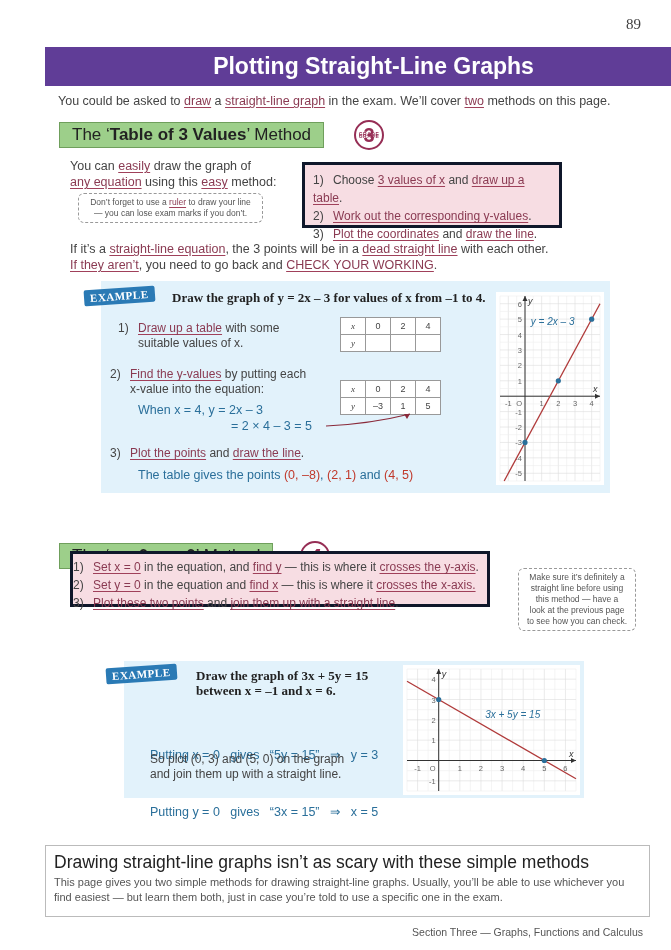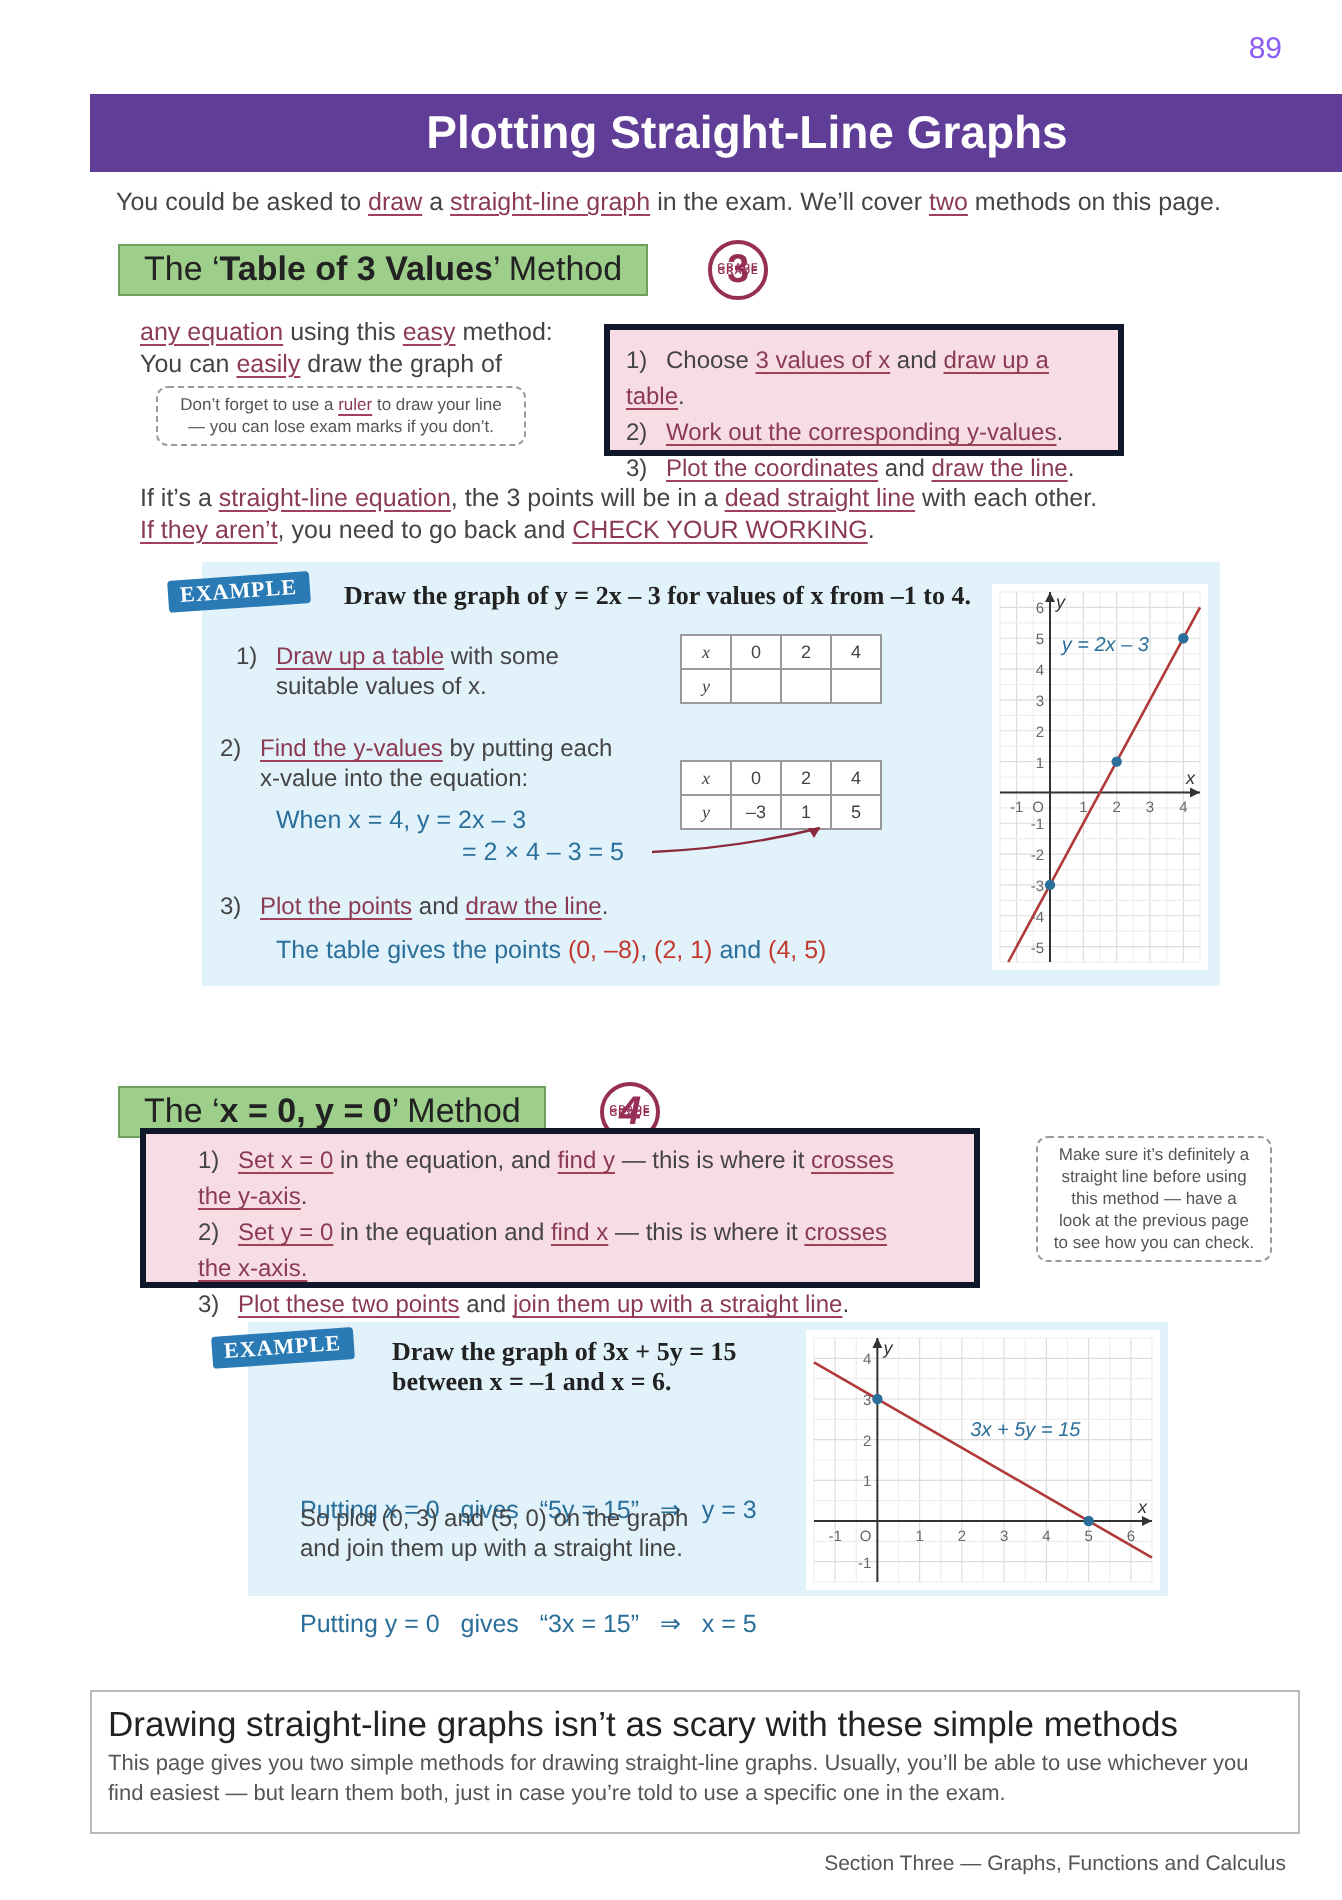--- a/index.html
+++ b/index.html
@@ -1,19 +1,19 @@
 <!DOCTYPE html>
 <html><head>
 <meta charset="utf-8">
 <style>
   * { box-sizing: border-box; margin: 0; padding: 0; }
   body { width: 671px; height: 950px; background: #ffffff; font-family: "Liberation Sans", sans-serif; color: #333; position: relative; overflow: hidden; }
   .abs { position: absolute; }
   .u { text-decoration: underline; text-decoration-color: #a0405a; text-underline-offset: 2px; color: #8a3a52; }
-  .pagenum { top: 16px; right: 30px; font-size: 15px; color: #8b5cf6; }
+  .pagenum { top: 16px; right: 30px; font-size: 15px; color: #404040; font-family: Liberation Serif, serif; }
   .title-bar { left: 45px; top: 47px; width: 657px; height: 39px; background: #603d97; color: #fff; font-weight: bold; font-size: 23px; text-align: center; line-height: 39px; }
   .intro { left: 58px; top: 94px; font-size: 12.5px; color: #444; }
   .method-head { background: #9dcf8a; border: 1px solid #6f9f5c; height: 26px; line-height: 24px; font-size: 17px; color: #222; padding: 0 12px; }
   .method-head b { font-weight: bold; }
   .grade { width: 30px; height: 30px; border: 2px solid #962e55; border-radius: 50%; color: #962e55; font-weight: bold; font-size: 20px; text-align: center; line-height: 26px; }
   .grade small { position: absolute; font-size: 5px; left: 0; right: 0; text-align: center; letter-spacing: 0.5px; font-weight: bold; }
   .pinkbox { background: #f7dde3; border: 3px solid #0f172a; }
   .pinkbox ol { list-style: none; font-size: 12px; color: #444; }
   .pinkbox li { line-height: 18px; }
   .pinkbox li .n { display: inline-block; width: 20px; }
@@ -49,22 +49,22 @@
 <div class="abs method-head" style="left:59px; top:122px;">
   <span>The ‘</span><b>Table of 3 Values</b><span>’ Method</span>
 </div>
 <div class="abs grade" style="left:354px; top:120px;">
   <small style="top:-1px;">GRADE</small>
   <span>3</span>
   <small style="bottom:-1px;">GRADE</small>
 </div>
 
 <div class="abs body-text" style="left:70px; top:158px;">
+  <div><span>You can </span><span class="u">easily</span><span> draw the graph of</span></div>
   <div><span class="u">any equation</span><span> using this </span><span class="u">easy</span><span> method:</span></div>
-  <div><span>You can </span><span class="u">easily</span><span> draw the graph of</span></div>
 </div>
 
 <div class="abs note" style="left:78px; top:193px; width:185px;">
   <div><span>Don’t forget to use a </span><span class="u">ruler</span><span> to draw your line</span></div>
   <div>— you can lose exam marks if you don’t.</div>
 </div>
 
 <div class="abs pinkbox" style="left:302px; top:162px; width:260px; height:66px; padding:6px 8px;">
   <ol>
     <li><span class="n">1)</span><span>Choose </span><span class="u">3 values of x</span><span> and </span><span class="u">draw up a table</span><span>.</span></li>
@@ -213,21 +213,21 @@
 
 <div class="abs method-head" style="left:59px; top:543px;">
   <span>The ‘</span><b>x = 0, y = 0</b><span>’ Method</span>
 </div>
 <div class="abs grade" style="left:300px; top:541px;">
   <small style="top:-1px;">GRADE</small>
   <span style="font-style:italic;">4</span>
   <small style="bottom:-1px;">GRADE</small>
 </div>
 
-<div class="abs pinkbox" style="left:70px; top:564px; width:420px; height:80px; padding:4px 26px;">
+<div class="abs pinkbox" style="left:70px; top:551px; width:420px; height:56px; padding:4px 0;">
   <ol>
     <li><span class="n">1)</span><span class="u">Set x = 0</span><span> in the equation, and </span><span class="u">find y</span><span>  — this is where it </span><span class="u">crosses the y-axis</span><span>.</span></li>
     <li><span class="n">2)</span><span class="u">Set y = 0</span><span> in the equation and </span><span class="u">find x</span><span>  — this is where it </span><span class="u">crosses the x-axis.</span></li>
     <li><span class="n">3)</span><span class="u">Plot these two points</span><span> and </span><span class="u">join them up with a straight line</span><span>.</span></li>
   </ol>
 </div>
 
 <div class="abs note" style="left:518px; top:568px; width:118px;">
   <div>Make sure it’s definitely a</div>
   <div>straight line before using</div>

